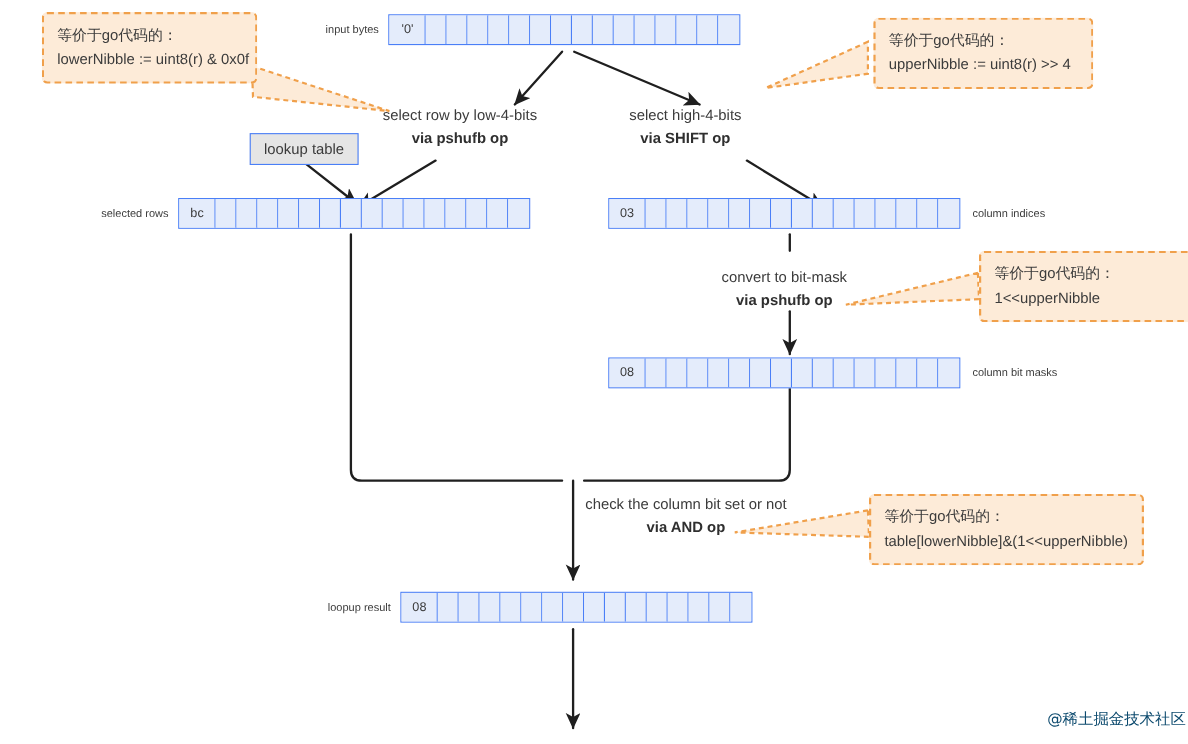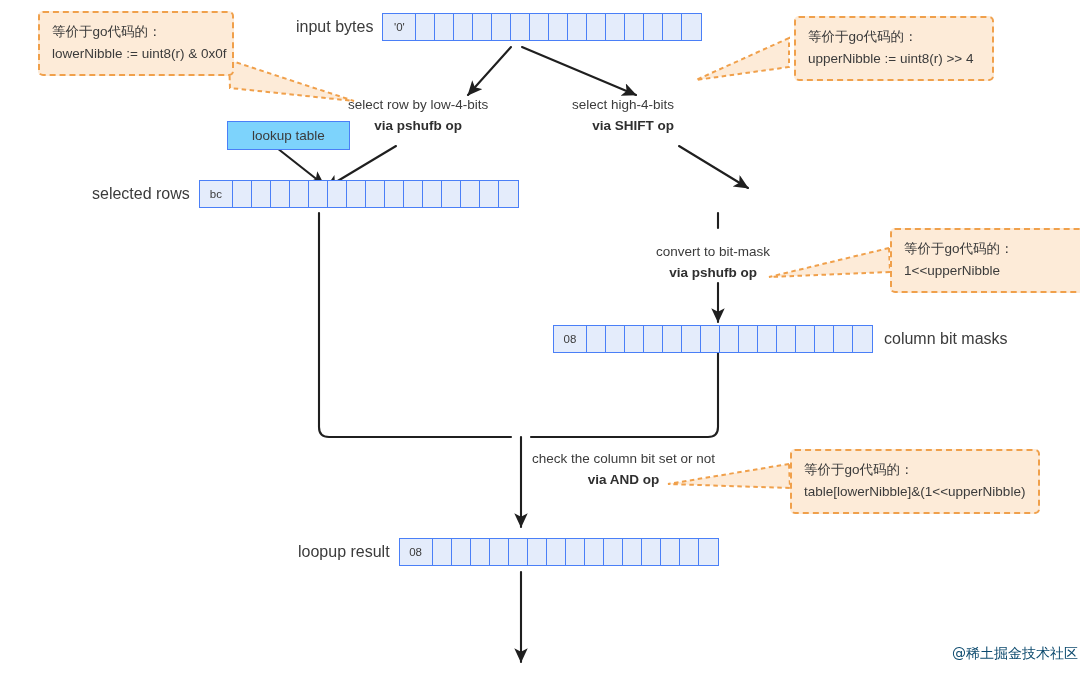--- a/index.html
+++ b/index.html
@@ -24,44 +24,44 @@
     line-height:1.62;
     color:#3b3b3b;
     box-sizing:border-box;
     white-space:nowrap;
   }
   .callout .ln{display:block;}
 
   
   .arrayrow{position:absolute;display:flex;align-items:center;}
   .rowlabel{
-    font-size:16px;color:#3b3b3b;white-space:nowrap;
+    font-size:10px;color:#3b3b3b;white-space:nowrap;
   }
   .rowlabel.left{margin-right:9px;}
   .rowlabel.right{margin-left:11px;}
   .cells{display:flex;border:1.6px solid #4a7ff7;box-sizing:border-box;background:#e4ecfb;}
   .cell{
     width:19px;height:26px;
     border-right:1.4px solid #4a7ff7;
     box-sizing:border-box;
     display:flex;align-items:center;justify-content:center;
     font-size:11.5px;color:#3b3b3b;
     background:#e4ecfb;
   }
   .cell:last-child{border-right:none;}
   .cell.wide{width:33px;}
 
   
   .plainbox{
     position:absolute;
     border:1.6px solid #4a7ff7;
-    background:#7dd3fc;
+    background:#e5e5e5;
     color:#3b3b3b;
     font-size:13.5px;
-    padding:6px 24px;
+    padding:6px 12px;
     box-sizing:border-box;
     white-space:nowrap;
   }
 
   
   .steplabel{
     position:absolute;
     font-size:13.5px;
     color:#3b3b3b;
     text-align:center;
@@ -162,21 +162,21 @@
       <div class="cell"></div>
       <div class="cell"></div>
     </div>
   </div>
 
   <div class="steplabel" style="left:324px;top:95px;">
     <div>select row by low-4-bits</div>
     <b>via pshufb op</b>
   </div>
 
-  <div class="steplabel" style="left:548px;top:95px;text-align:right;">
+  <div class="steplabel" style="left:548px;top:95px;">
     <div>select high-4-bits</div>
     <b>via SHIFT op</b>
   </div>
 
   <div class="plainbox" style="left:203px;top:121px;">
     <span>lookup table</span>
   </div>
 
   <div class="arrayrow" style="left:68px;top:180px;">
     <span class="rowlabel left">selected rows</span>
@@ -193,20 +193,41 @@
       <div class="cell"></div>
       <div class="cell"></div>
       <div class="cell"></div>
       <div class="cell"></div>
       <div class="cell"></div>
       <div class="cell"></div>
       <div class="cell"></div>
     </div>
   </div>
 
+  <div class="arrayrow" style="left:529px;top:180px;">
+    <div class="cells">
+      <div class="cell wide">03</div>
+      <div class="cell"></div>
+      <div class="cell"></div>
+      <div class="cell"></div>
+      <div class="cell"></div>
+      <div class="cell"></div>
+      <div class="cell"></div>
+      <div class="cell"></div>
+      <div class="cell"></div>
+      <div class="cell"></div>
+      <div class="cell"></div>
+      <div class="cell"></div>
+      <div class="cell"></div>
+      <div class="cell"></div>
+      <div class="cell"></div>
+      <div class="cell"></div>
+    </div>
+    <span class="rowlabel right">column indices</span>
+  </div>
 
   <div class="steplabel" style="left:632px;top:242px;">
     <div>convert to bit-mask</div>
     <b>via pshufb op</b>
   </div>
 
   <div class="arrayrow" style="left:529px;top:325px;">
     <div class="cells">
       <div class="cell wide">08</div>
       <div class="cell"></div>

